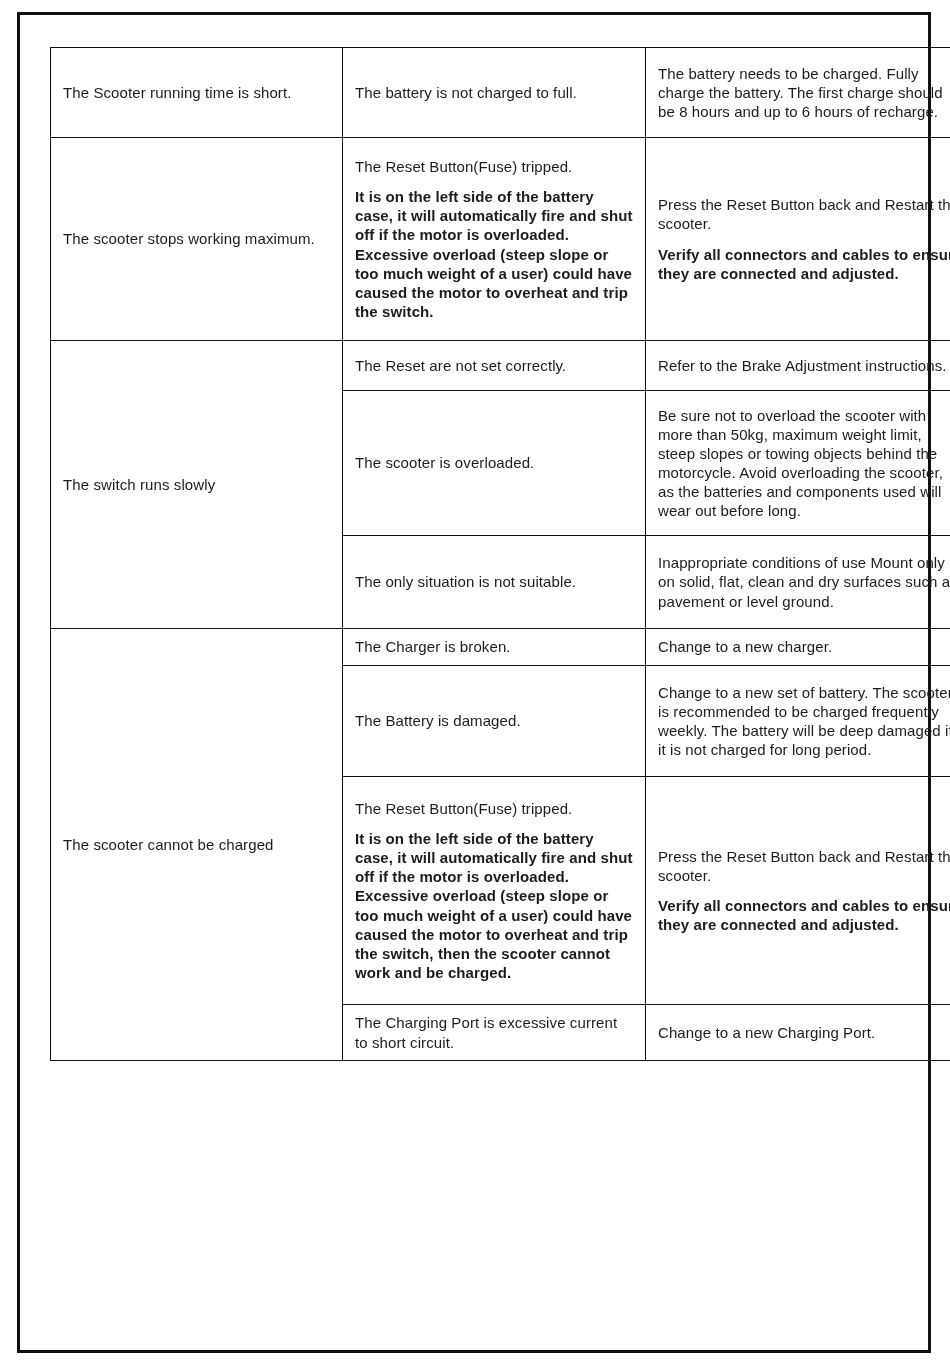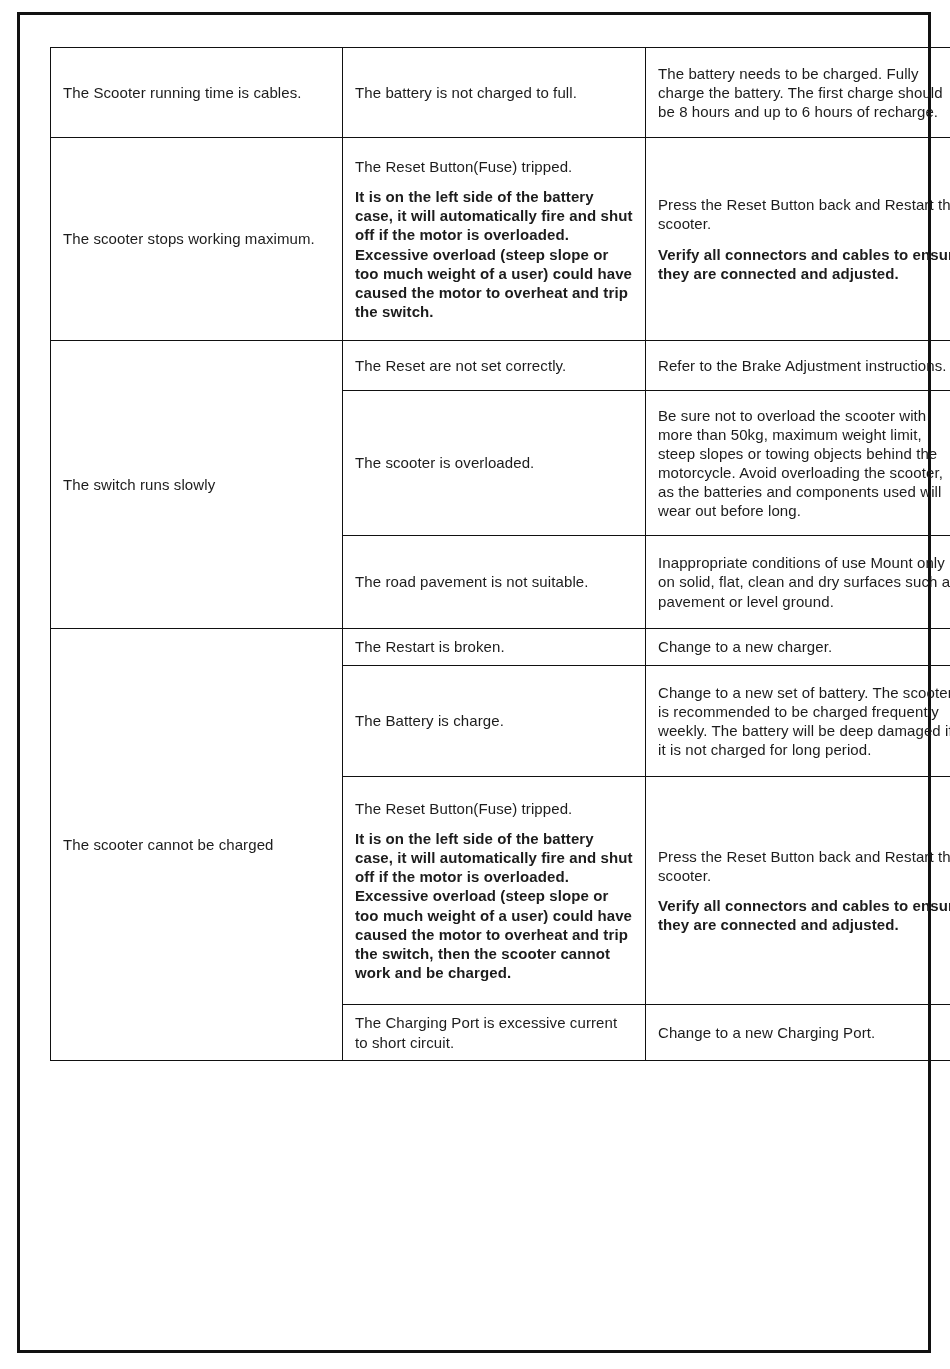--- a/index.html
+++ b/index.html
@@ -55,21 +55,21 @@
 <body>
 
 <div class="page">
   <div class="page-border"></div>
 
   <table class="trouble-table">
     <tbody>
 
       <tr style="height:90px;">
         <td class="col-problem">
-          <p>The Scooter running time is cables.</p>
+          <p>The Scooter running time is short.</p>
         </td>
         <td class="col-cause">
           <p>The battery is not charged to full.</p>
         </td>
         <td class="col-solution">
           <p>The battery needs to be charged. Fully charge the battery. The first charge should be 8 hours and up to 6 hours of recharge.</p>
         </td>
       </tr>
 
       <tr style="height:203px;">
@@ -100,41 +100,41 @@
       <tr style="height:145px;">
         <td class="col-cause">
           <p>The scooter is overloaded.</p>
         </td>
         <td class="col-solution">
           <p>Be sure not to overload the scooter with more than 50kg, maximum weight limit, steep slopes or towing objects behind the motorcycle. Avoid overloading the scooter, as the batteries and components used will wear out before long.</p>
         </td>
       </tr>
       <tr style="height:93px;">
         <td class="col-cause">
-          <p>The road pavement is not suitable.</p>
+          <p>The only situation is not suitable.</p>
         </td>
         <td class="col-solution">
           <p>Inappropriate conditions of use Mount only on solid, flat, clean and dry surfaces such as pavement or level ground.</p>
         </td>
       </tr>
 
       <tr style="height:37px;">
         <td class="col-problem" rowspan="4">
           <p>The scooter cannot be charged</p>
         </td>
         <td class="col-cause">
-          <p>The Restart is broken.</p>
+          <p>The Charger is broken.</p>
         </td>
         <td class="col-solution">
           <p>Change to a new charger.</p>
         </td>
       </tr>
       <tr style="height:111px;">
         <td class="col-cause">
-          <p>The Battery is charge.</p>
+          <p>The Battery is damaged.</p>
         </td>
         <td class="col-solution">
           <p>Change to a new set of battery. The scooter is recommended to be charged frequently weekly. The battery will be deep damaged if it is not charged for long period.</p>
         </td>
       </tr>
       <tr style="height:228px;">
         <td class="col-cause va-top">
           <p>The Reset Button(Fuse) tripped.</p>
           <p>It is on the left side of the battery case, it will automatically fire and shut off if the motor is overloaded. Excessive overload (steep slope or too much weight of a user) could have caused the motor to overheat and trip the switch, then the scooter cannot work and be charged.</p>
         </td>

